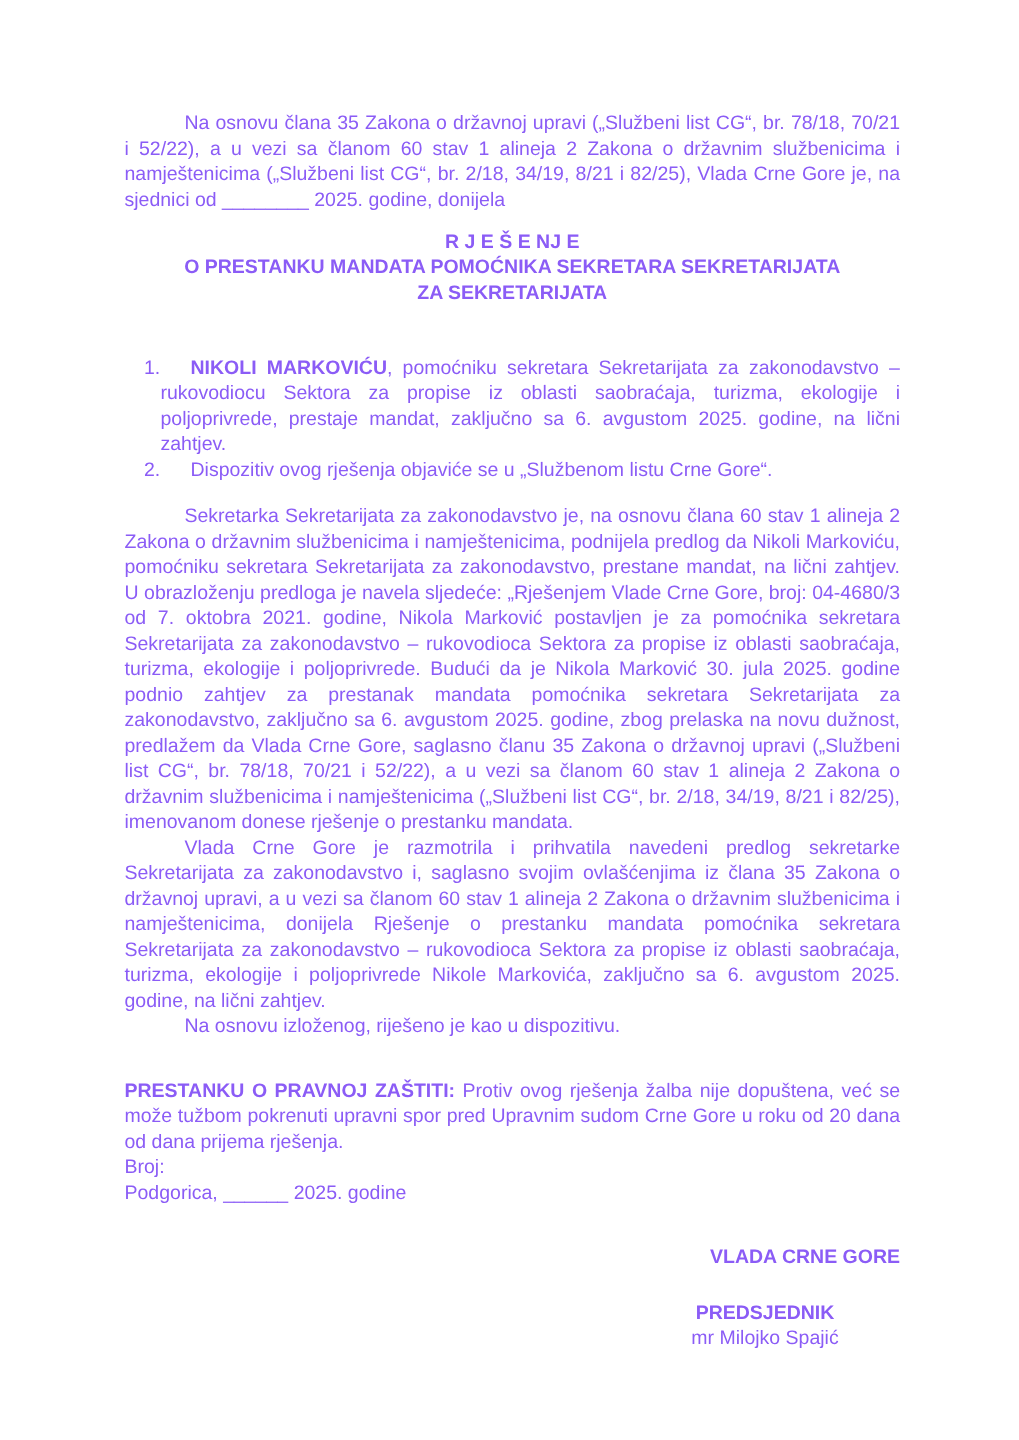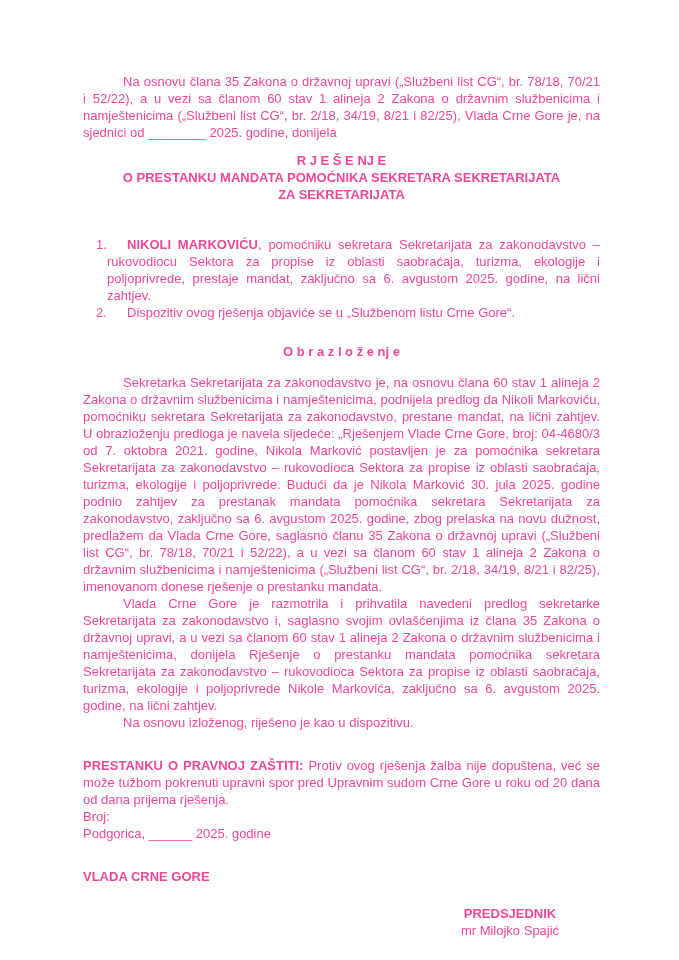--- a/index.html
+++ b/index.html
@@ -9,21 +9,21 @@
   }
   .page {
     position: relative;
     width: 679px;
     height: 960px;
     margin: 0 auto;
     background: #ffffff;
     font-family: "Liberation Sans", sans-serif;
     font-size: 13px;
     line-height: 17px;
-    color: #ec4899;
+    color: #8b5cf6;
     box-sizing: border-box;
     padding: 73px 79px 30px 83px;
     overflow: hidden;
   }
   .para {
     margin: 0;
     text-align: justify;
   }
   .indent {
     text-indent: 40px;
@@ -62,21 +62,21 @@
   .legal {
     margin-top: 26px;
     text-align: justify;
   }
   .legal .label {
     font-weight: bold;
   }
   .number-block {
   }
   .gov-title {
-    text-align: left;
+    text-align: right;
     font-weight: bold;
     margin-top: 26px;
   }
   .signature-block {
     width: 230px;
     margin-left: 312px;
     margin-top: 20px;
     text-align: center;
   }
   .signer-title {
@@ -108,21 +108,20 @@
       </div>
     </div>
     <div class="item-row">
       <span class="item-num">2.</span>
       <div class="item-text">
         <b></b><span>Dispozitiv ovog rješenja objaviće se u „Službenom listu Crne Gore“.</span>
       </div>
     </div>
   </div>
 
-  <div class="rationale-heading">O b r a z l o ž e nj e</div>
 
   <div class="rationale-body">
     <p class="para indent">Sekretarka Sekretarijata za zakonodavstvo je, na osnovu člana 60 stav 1 alineja 2 Zakona o državnim službenicima i namještenicima, podnijela predlog da Nikoli Markoviću, pomoćniku sekretara Sekretarijata za zakonodavstvo, prestane mandat, na lični zahtjev. U obrazloženju predloga je navela sljedeće: „Rješenjem Vlade Crne Gore, broj: 04-4680/3 od 7. oktobra 2021. godine, Nikola Marković postavljen je za pomoćnika sekretara Sekretarijata za zakonodavstvo – rukovodioca Sektora za propise iz oblasti saobraćaja, turizma, ekologije i poljoprivrede. Budući da je Nikola Marković 30. jula 2025. godine podnio zahtjev za prestanak mandata pomoćnika sekretara Sekretarijata za zakonodavstvo, zaključno sa 6. avgustom 2025. godine, zbog prelaska na novu dužnost, predlažem da Vlada Crne Gore, saglasno članu 35 Zakona o državnoj upravi („Službeni list CG“, br. 78/18, 70/21 i 52/22), a u vezi sa članom 60 stav 1 alineja 2 Zakona o državnim službenicima i namještenicima („Službeni list CG“, br. 2/18, 34/19, 8/21 i 82/25), imenovanom donese rješenje o prestanku mandata.</p>
     <p class="para indent">Vlada Crne Gore je razmotrila i prihvatila navedeni predlog sekretarke Sekretarijata za zakonodavstvo i, saglasno svojim ovlašćenjima iz člana 35 Zakona o državnoj upravi, a u vezi sa članom 60 stav 1 alineja 2 Zakona o državnim službenicima i namještenicima, donijela Rješenje o prestanku mandata pomoćnika sekretara Sekretarijata za zakonodavstvo – rukovodioca Sektora za propise iz oblasti saobraćaja, turizma, ekologije i poljoprivrede Nikole Markovića, zaključno sa 6. avgustom 2025. godine, na lični zahtjev.</p>
     <p class="para indent">Na osnovu izloženog, riješeno je kao u dispozitivu.</p>
   </div>
 
   <p class="para legal">
     <span class="label">PRESTANKU O PRAVNOJ ZAŠTITI:</span><span> Protiv ovog rješenja žalba nije dopuštena, već se može tužbom pokrenuti upravni spor pred Upravnim sudom Crne Gore u roku od 20 dana od dana prijema rješenja.</span>
   </p>

